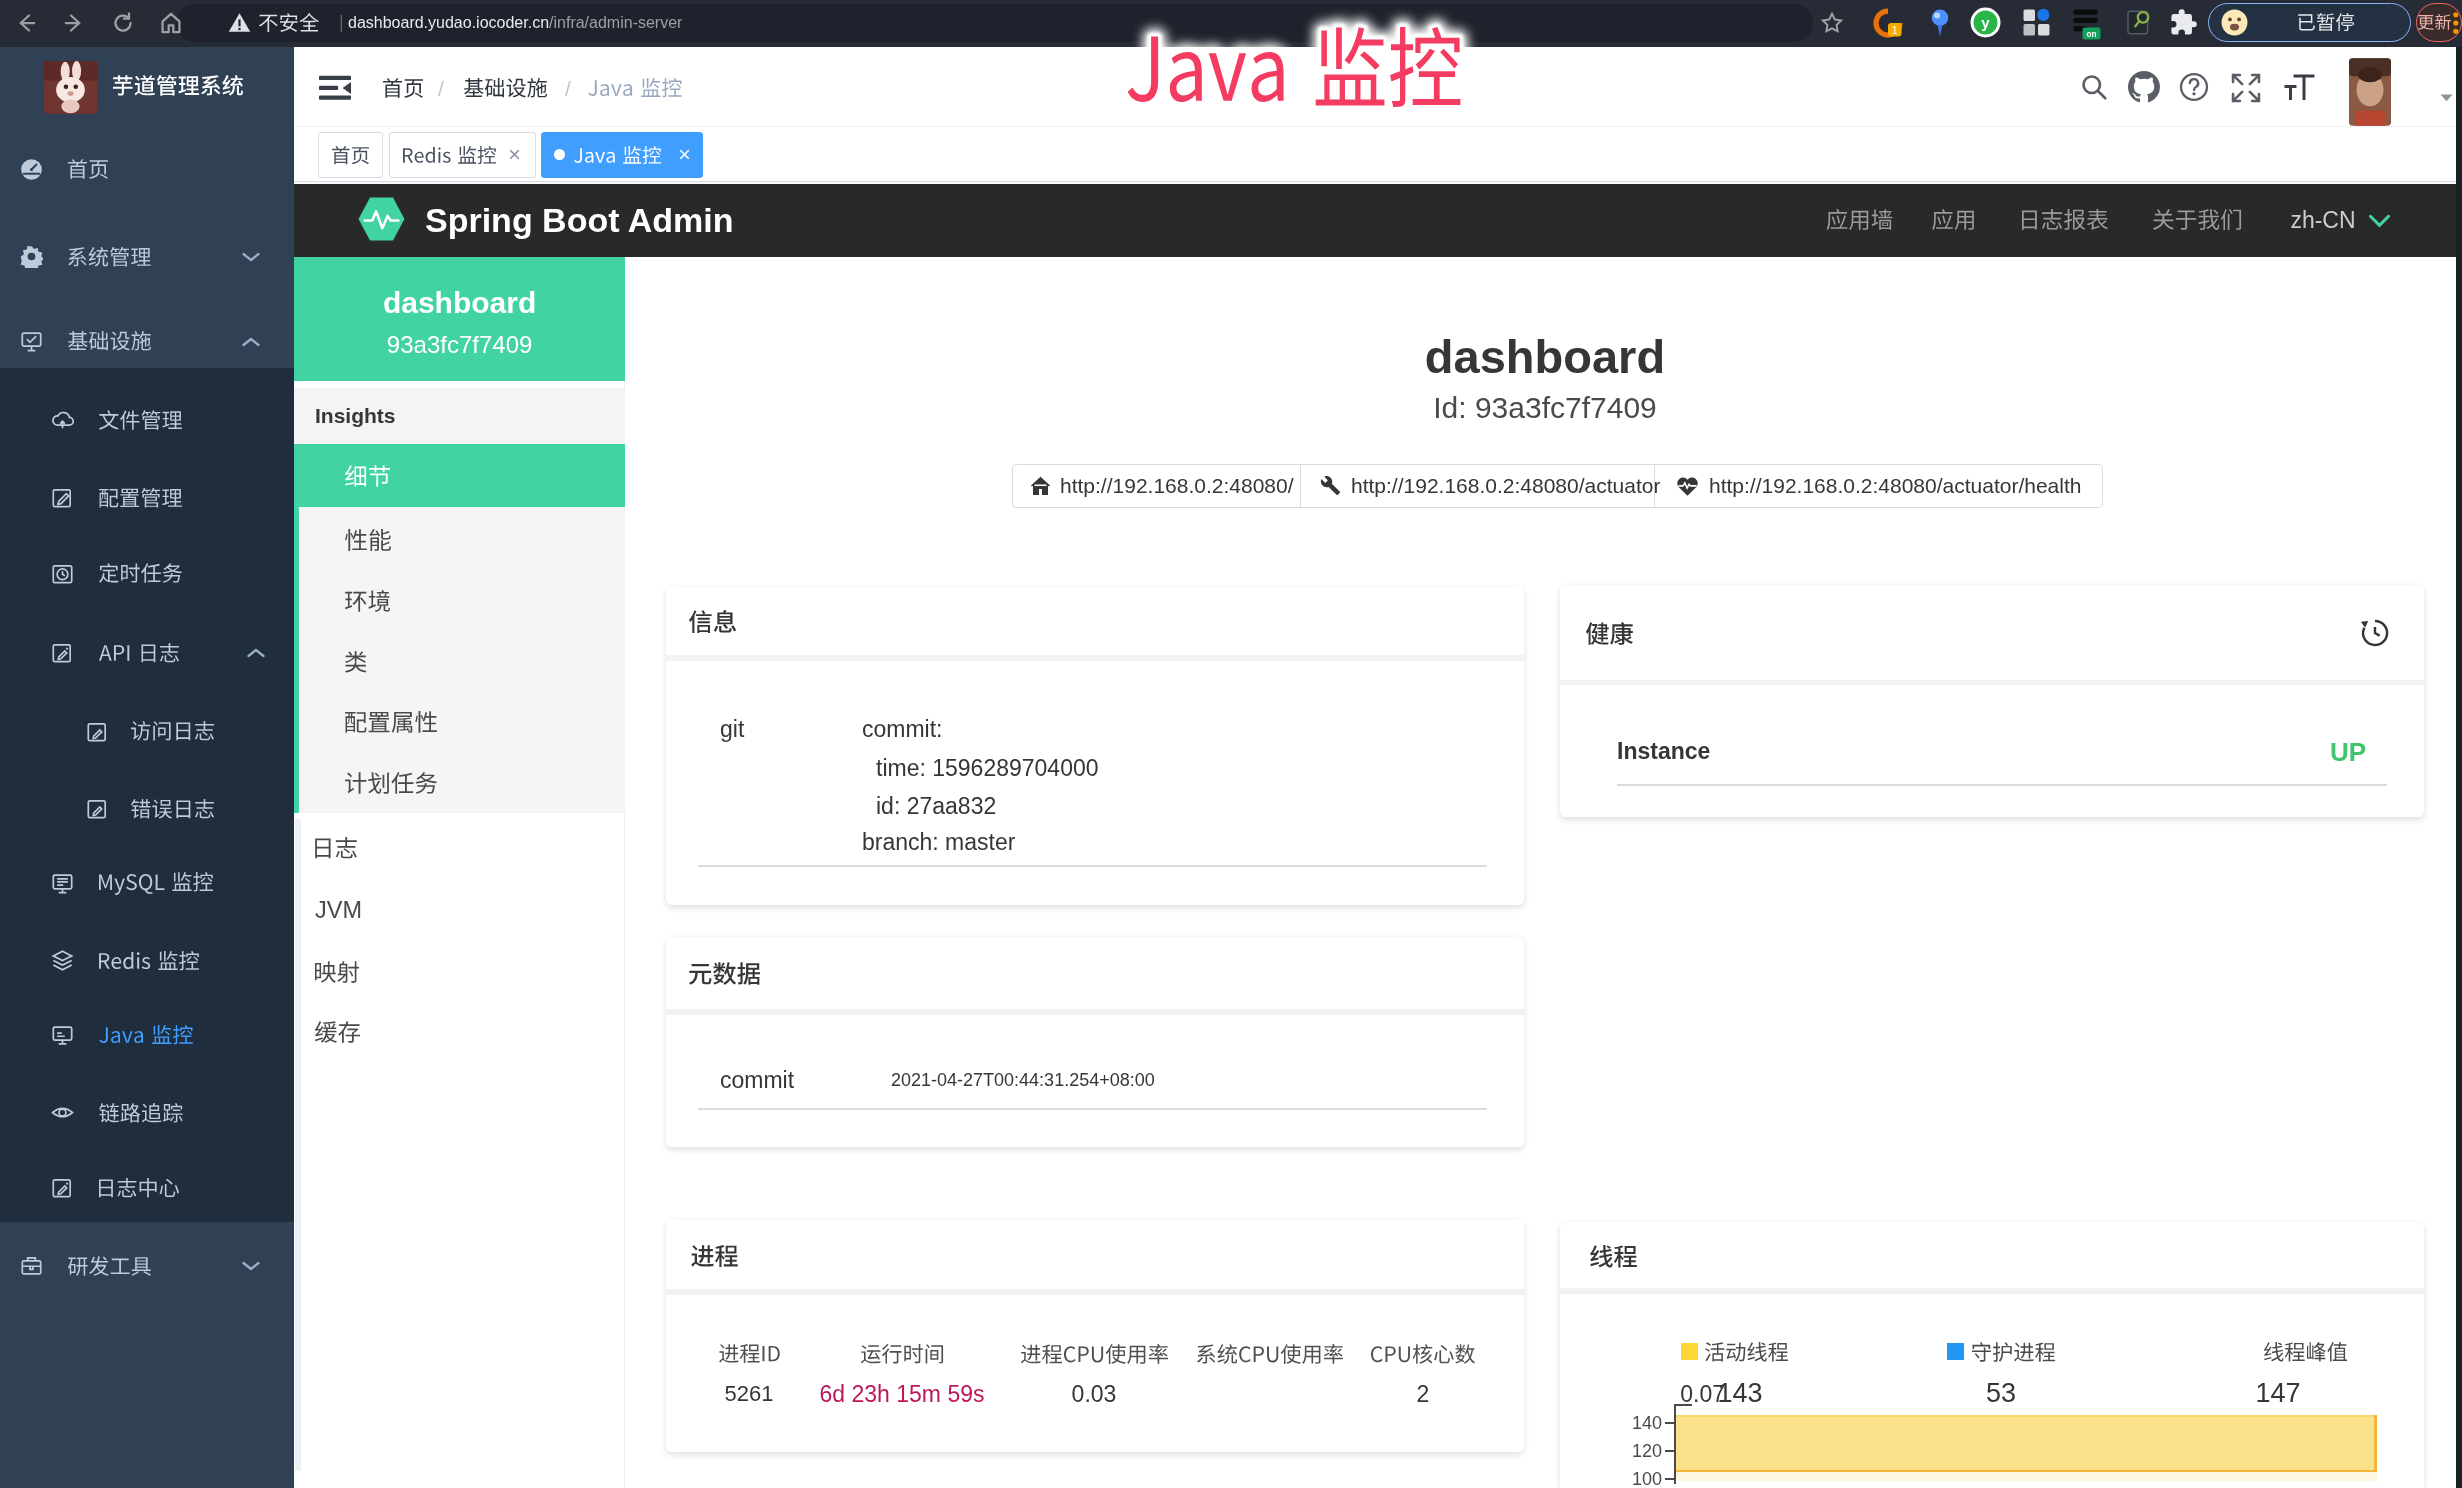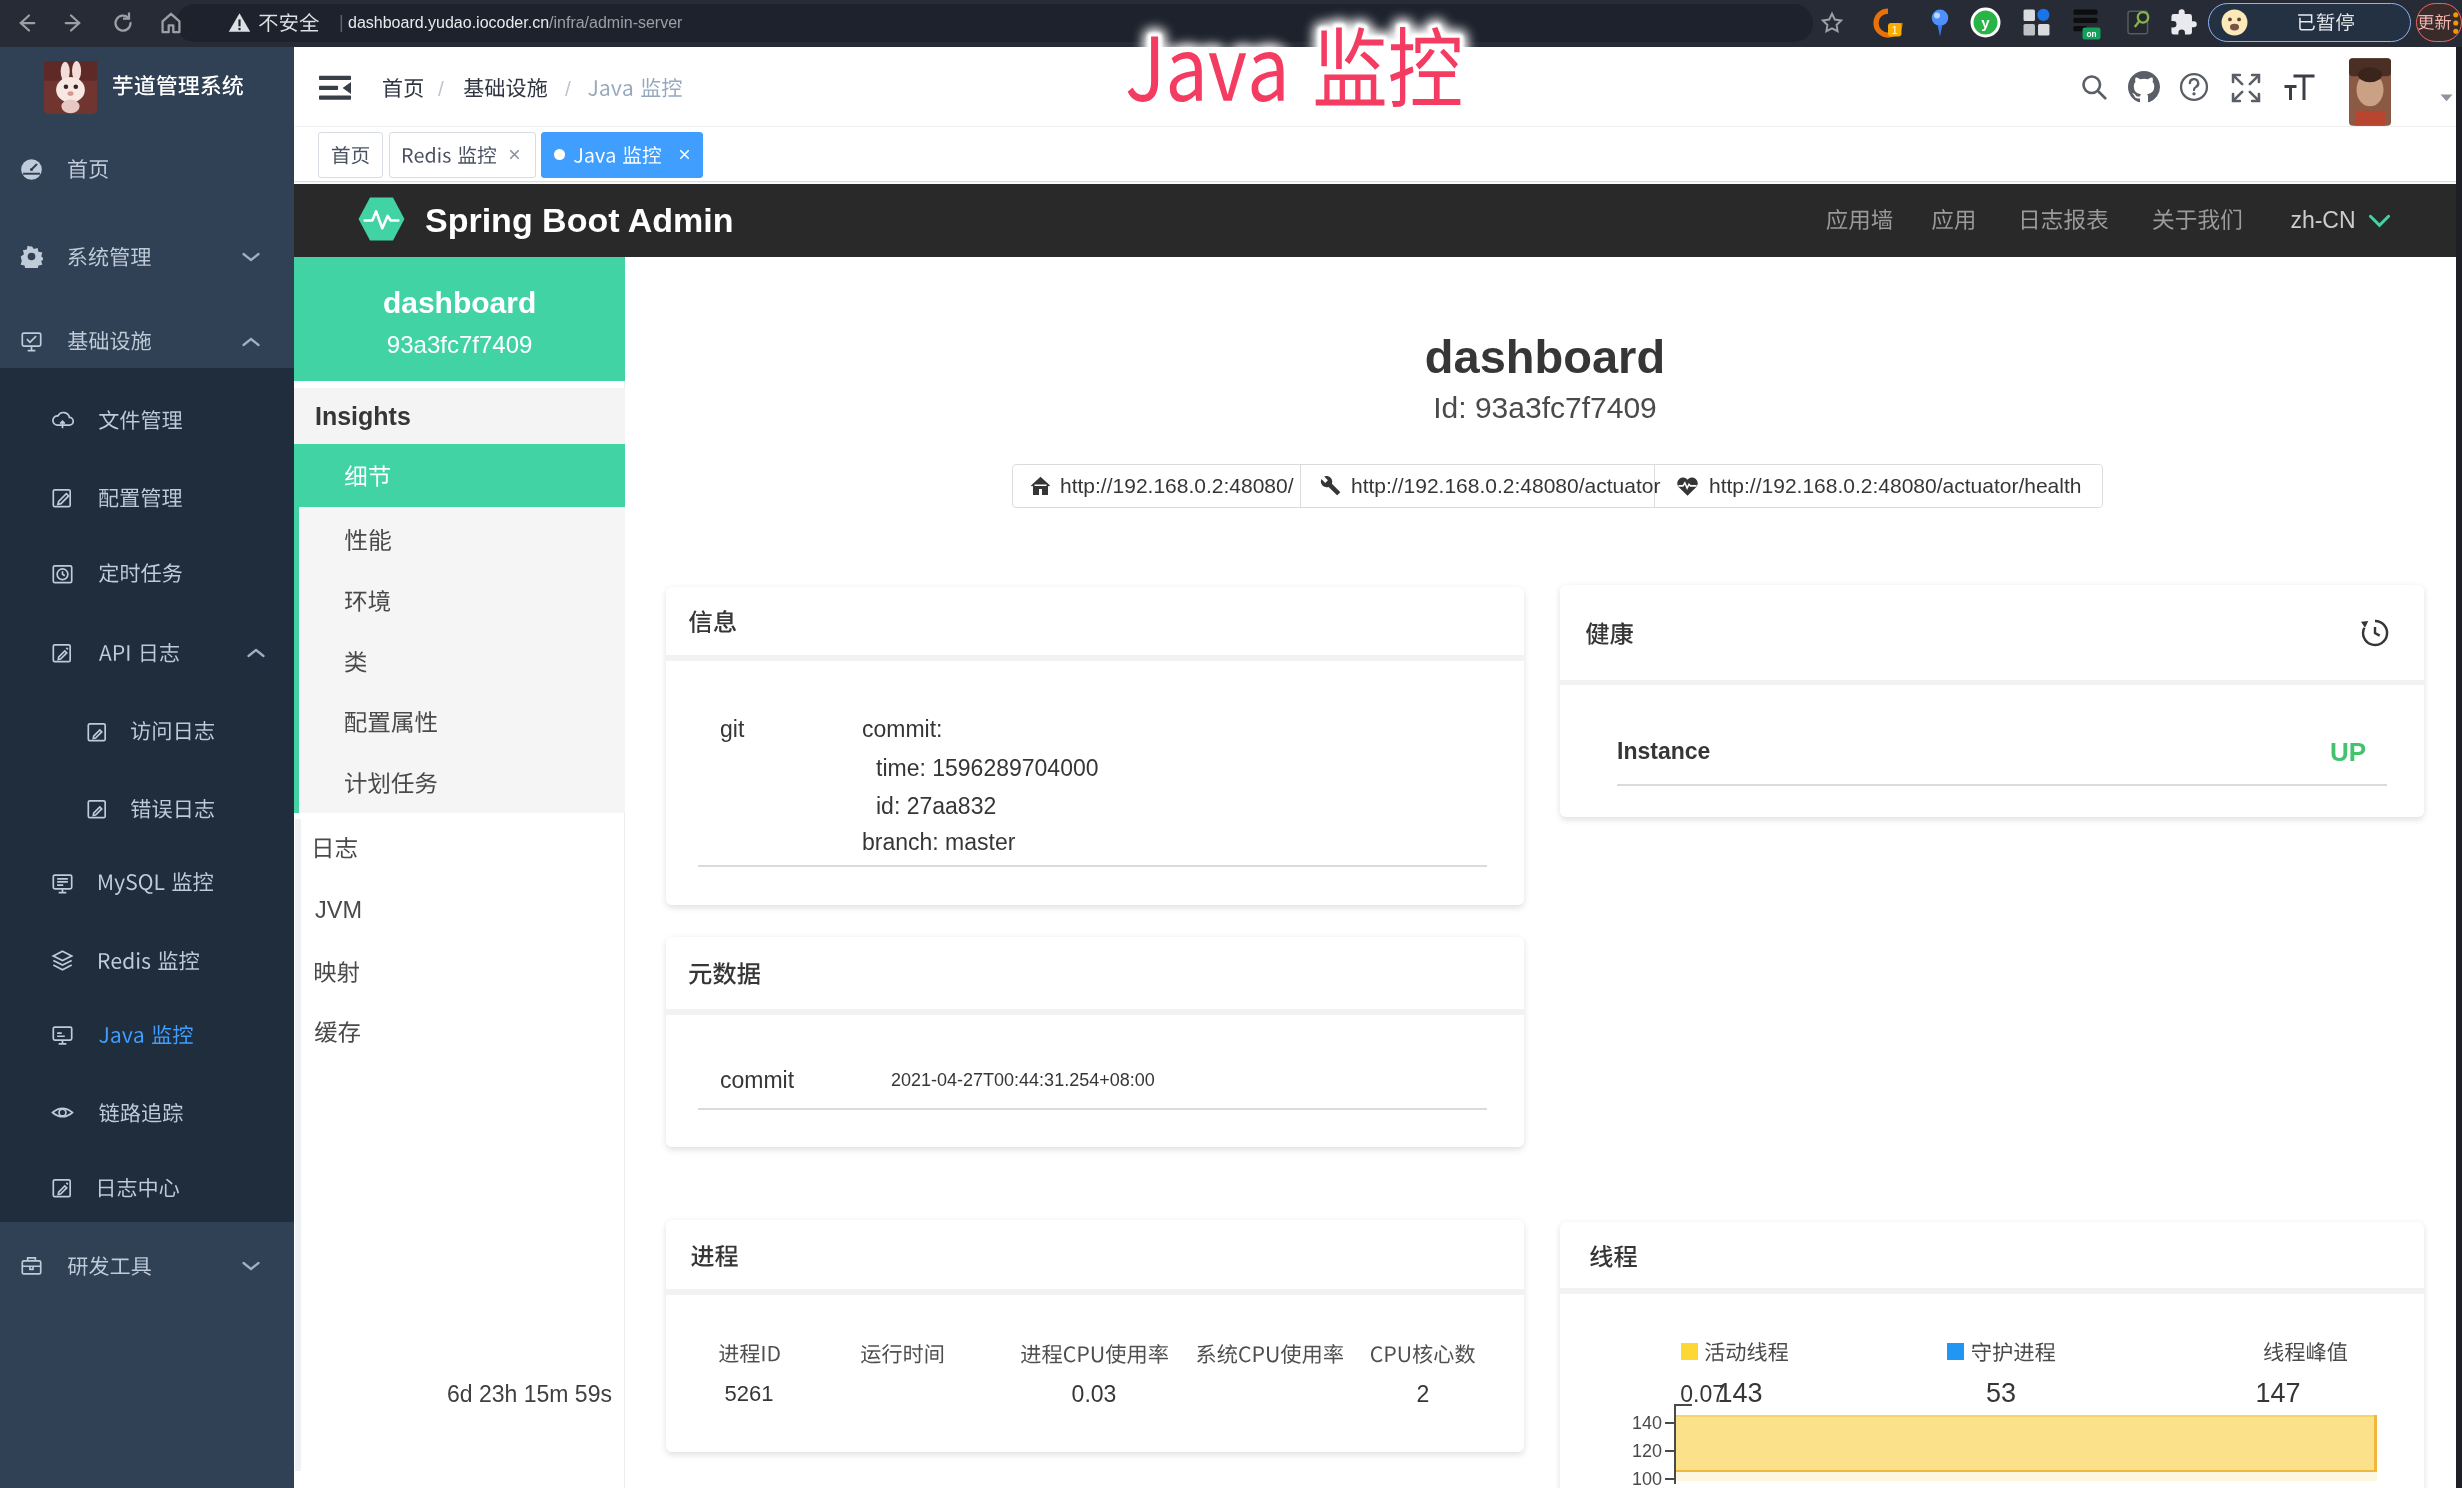--- a/index.html
+++ b/index.html
@@ -320,35 +320,35 @@
 <div class="abs" style="left:1665px;top:1478px;width:9px;height:1.5px;background:#4a4a4a"></div>
 
 <div class="abs" style="left:2456px;top:47px;width:6.8px;height:1442px;background:#1e1e26"></div>
 
 <div class="tx" style="font-size:16px;color:#e8eaed;font-weight:400;left:348px;top:9px;height:28px;line-height:28px;">dashboard.yudao.iocoder.cn<span style="color:#9aa0a6">/infra/admin-server</span></div>
 <div class="tx" style="font-size:18px;color:#5f6368;font-weight:400;left:339px;top:10.2px;height:24px;line-height:24px;">|</div>
 <div class="tx" style="font-size:34px;color:#ffffff;font-weight:700;left:425px;top:198px;height:44px;line-height:44px;">Spring Boot Admin</div>
 <div class="tx" style="font-size:23px;color:#cccccc;font-weight:400;left:1868px;top:205px;width:910px;text-align:center;height:30px;line-height:30px;">zh-CN</div>
 <div class="tx" style="font-size:30px;color:#ffffff;font-weight:700;left:4.6px;top:283px;width:910px;text-align:center;height:39px;line-height:39px;">dashboard</div>
 <div class="tx" style="font-size:24px;color:#ffffff;font-weight:400;left:4.6px;top:329px;width:910px;text-align:center;height:32px;line-height:32px;">93a3fc7f7409</div>
-<div class="tx" style="font-size:25px;color:#363636;font-weight:700;left:315px;top:401px;height:30px;line-height:30px;">Insights</div>
+<div class="tx" style="font-size:21px;color:#363636;font-weight:700;left:315px;top:401px;height:30px;line-height:30px;">Insights</div>
 <div class="tx" style="font-size:23.5px;color:#4a4a4a;font-weight:400;left:315px;top:895px;height:31px;line-height:31px;">JVM</div>
 <div class="tx" style="font-size:47px;color:#363636;font-weight:700;left:1090px;top:326px;width:910px;text-align:center;height:61px;line-height:61px;">dashboard</div>
 <div class="tx" style="font-size:30px;color:#4a4a4a;font-weight:400;left:1090px;top:388px;width:910px;text-align:center;height:39px;line-height:39px;">Id: 93a3fc7f7409</div>
 <div class="tx" style="font-size:23px;color:#363636;font-weight:400;left:720px;top:714px;height:30px;line-height:30px;">git</div>
 <div class="tx" style="font-size:23px;color:#363636;font-weight:400;left:862px;top:714px;height:30px;line-height:30px;">commit:</div>
 <div class="tx" style="font-size:23px;color:#363636;font-weight:400;left:876px;top:753px;height:30px;line-height:30px;">time: 1596289704000</div>
 <div class="tx" style="font-size:23px;color:#363636;font-weight:400;left:876px;top:791px;height:30px;line-height:30px;">id: 27aa832</div>
 <div class="tx" style="font-size:23px;color:#363636;font-weight:400;left:862px;top:827px;height:30px;line-height:30px;">branch: master</div>
 <div class="tx" style="font-size:23px;color:#363636;font-weight:700;left:1617px;top:736px;height:30px;line-height:30px;">Instance</div>
 <div class="tx" style="font-size:26px;color:#41c46d;font-weight:700;left:1893px;top:735px;width:910px;text-align:center;height:34px;line-height:34px;">UP</div>
 <div class="tx" style="font-size:23px;color:#363636;font-weight:400;left:720px;top:1065px;height:30px;line-height:30px;">commit</div>
 <div class="tx" style="font-size:18px;color:#363636;font-weight:400;left:891px;top:1065px;height:30px;line-height:30px;">2021-04-27T00:44:31.254+08:00</div>
 <div class="tx" style="font-size:22px;color:#363636;font-weight:400;left:294px;top:1379px;width:910px;text-align:center;height:30px;line-height:30px;">5261</div>
-<div class="tx" style="font-size:23px;color:#404040;font-weight:400;left:447px;top:1379px;width:910px;text-align:left;height:30px;line-height:30px;">6d 23h 15m 59s</div>
+<div class="tx" style="font-size:23px;color:#be185d;font-weight:400;left:447px;top:1379px;width:910px;text-align:center;height:30px;line-height:30px;">6d 23h 15m 59s</div>
 <div class="tx" style="font-size:23px;color:#363636;font-weight:400;left:639px;top:1379px;width:910px;text-align:center;height:30px;line-height:30px;">0.03</div>
 <div class="tx" style="font-size:23px;color:#363636;font-weight:400;left:815px;top:1379px;width:910px;text-align:right;height:30px;line-height:30px;">0.07</div>
 <div class="tx" style="font-size:23px;color:#363636;font-weight:400;left:968px;top:1379px;width:910px;text-align:center;height:30px;line-height:30px;">2</div>
 <div class="tx" style="font-size:27px;color:#363636;font-weight:400;left:1285px;top:1376px;width:910px;text-align:center;height:35px;line-height:35px;">143</div>
 <div class="tx" style="font-size:27px;color:#363636;font-weight:400;left:1546px;top:1376px;width:910px;text-align:center;height:35px;line-height:35px;">53</div>
 <div class="tx" style="font-size:27px;color:#363636;font-weight:400;left:1823px;top:1376px;width:910px;text-align:center;height:35px;line-height:35px;">147</div>
 <div class="tx" style="font-size:18px;color:#4a4a4a;font-weight:400;left:752px;top:1411px;width:910px;text-align:right;height:24px;line-height:24px;">140</div>
 <div class="tx" style="font-size:18px;color:#4a4a4a;font-weight:400;left:752px;top:1439px;width:910px;text-align:right;height:24px;line-height:24px;">120</div>
 <div class="tx" style="font-size:18px;color:#4a4a4a;font-weight:400;left:752px;top:1467px;width:910px;text-align:right;height:24px;line-height:24px;">100</div>
 <svg style="position:absolute;left:259px;top:13.3px;overflow:visible;" width="60" height="19" viewBox="0 0 79.1875 25.0938">

